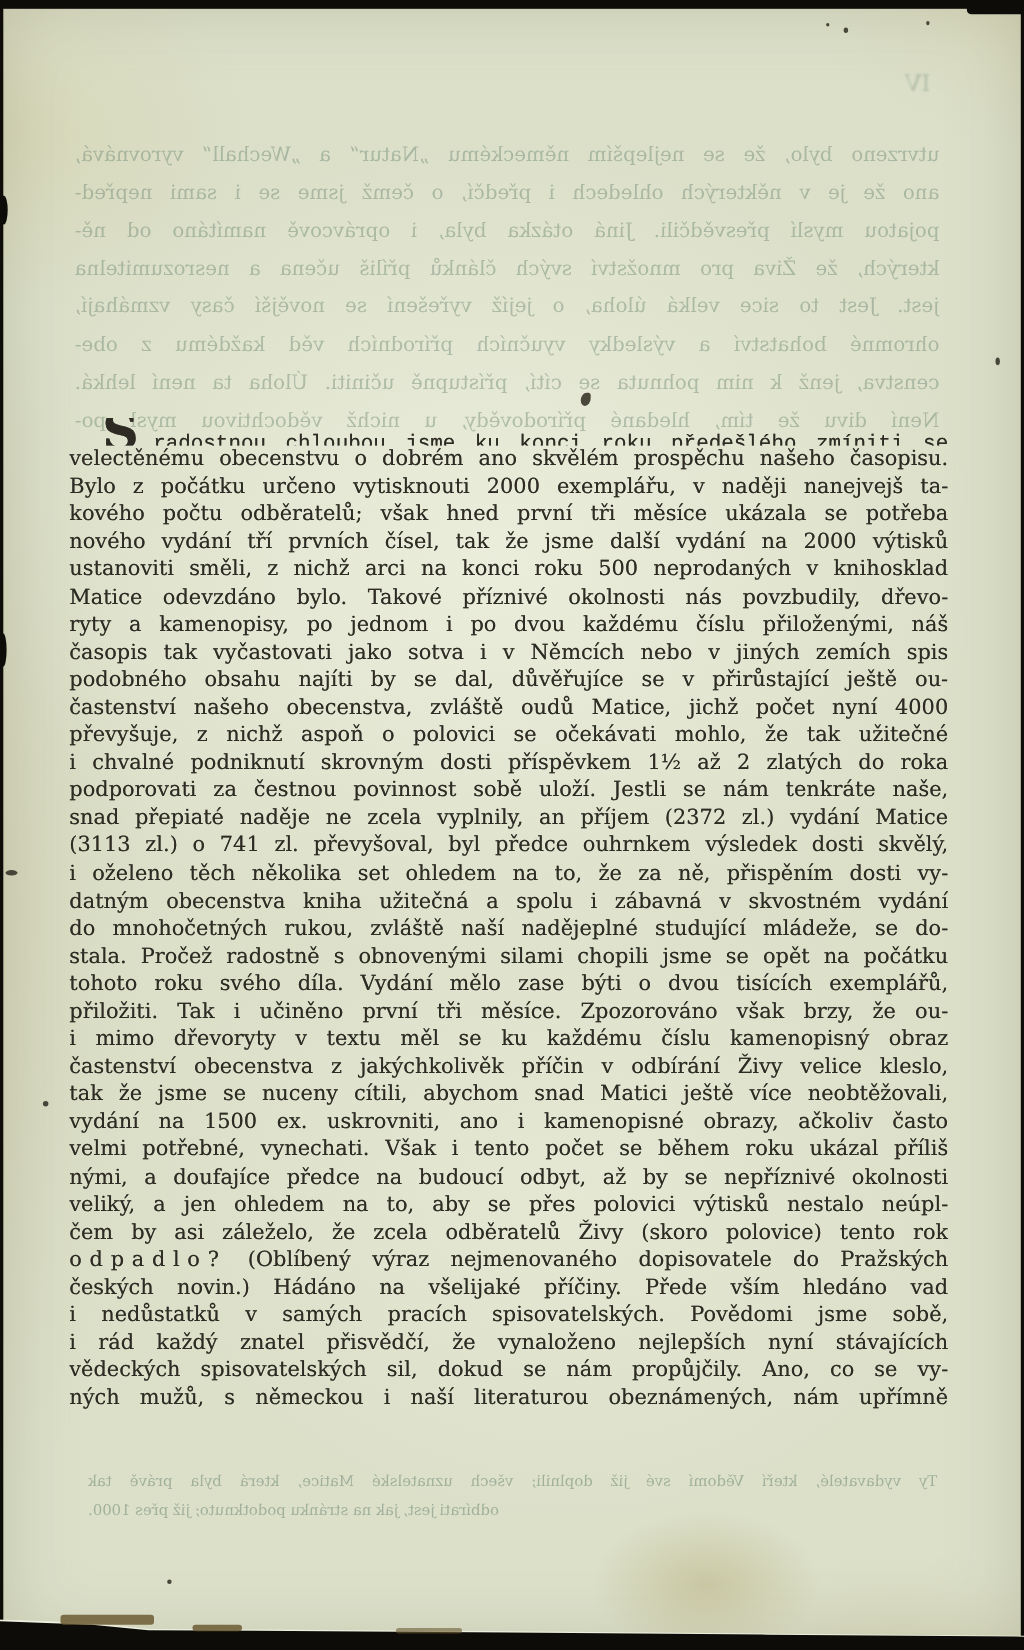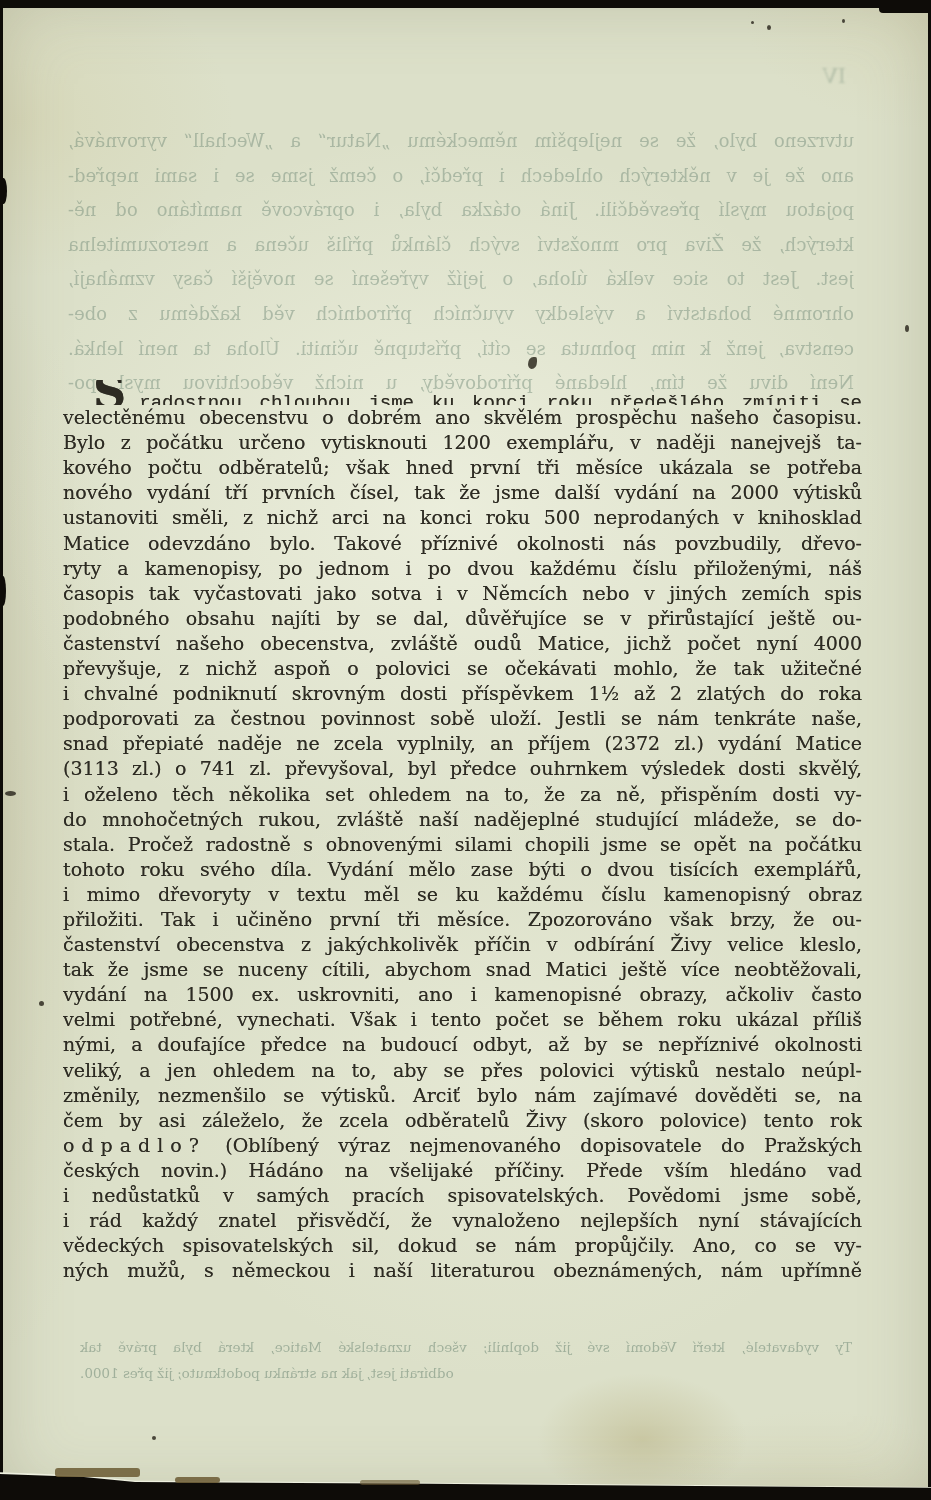--- a/index.html
+++ b/index.html
@@ -89,47 +89,47 @@
     <div class="gfline">Ty vydavatelé, kteří Vědomí své již doplnili; všech uznatelské Matice, která byla právě tak</div>
     <div class="gfline short">odbírati jest, jak na stránku podotknuto; již přes 1000.</div>
   </div>
 
 <div class="text-block">
     <div class="line first">
       <span class="dropcap">S</span>
       <span class="l1">radostnou chloubou jsme ku konci roku předešlého zmíniti se směli</span>
     </div>
     <div class="line">velectěnému obecenstvu o dobrém ano skvělém prospěchu našeho časopisu.</div>
-    <div class="line">Bylo z počátku určeno vytisknouti 1200 exemplářu, v naději nanejvejš ta-</div>
+    <div class="line">Bylo z počátku určeno vytisknouti 2000 exemplářu, v naději nanejvejš ta-</div>
     <div class="line">kového počtu odběratelů; však hned první tři měsíce ukázala se potřeba</div>
     <div class="line">nového vydání tří prvních čísel, tak že jsme další vydání na 2000 výtisků</div>
     <div class="line">ustanoviti směli, z nichž arci na konci roku 500 neprodaných v knihosklad</div>
     <div class="line">Matice odevzdáno bylo. Takové příznivé okolnosti nás povzbudily, dřevo-</div>
     <div class="line">ryty a kamenopisy, po jednom i po dvou každému číslu přiloženými, náš</div>
     <div class="line">časopis tak vyčastovati jako sotva i v Němcích nebo v jiných zemích spis</div>
     <div class="line">podobného obsahu najíti by se dal, důvěřujíce se v přirůstající ještě ou-</div>
     <div class="line">častenství našeho obecenstva, zvláště oudů Matice, jichž počet nyní 4000</div>
     <div class="line">převyšuje, z nichž aspoň o polovici se očekávati mohlo, že tak užitečné</div>
     <div class="line">i chvalné podniknutí skrovným dosti příspěvkem 1½ až 2 zlatých do roka</div>
     <div class="line">podporovati za čestnou povinnost sobě uloží. Jestli se nám tenkráte naše,</div>
     <div class="line">snad přepiaté naděje ne zcela vyplnily, an příjem (2372 zl.) vydání Matice</div>
     <div class="line">(3113 zl.) o 741 zl. převyšoval, byl předce ouhrnkem výsledek dosti skvělý,</div>
     <div class="line">i oželeno těch několika set ohledem na to, že za ně, přispěním dosti vy-</div>
+    <div class="line">datným obecenstva kniha užitečná a spolu i zábavná v skvostném vydání</div>
     <div class="line">do mnohočetných rukou, zvláště naší nadějeplné studující mládeže, se do-</div>
     <div class="line">stala. Pročež radostně s obnovenými silami chopili jsme se opět na počátku</div>
     <div class="line">tohoto roku svého díla. Vydání mělo zase býti o dvou tisících exemplářů,</div>
+    <div class="line">přiložiti. Tak i učiněno první tři měsíce. Zpozorováno však brzy, že ou-</div>
     <div class="line">i mimo dřevoryty v textu měl se ku každému číslu kamenopisný obraz</div>
-    <div class="line">přiložiti. Tak i učiněno první tři měsíce. Zpozorováno však brzy, že ou-</div>
     <div class="line">častenství obecenstva z jakýchkolivěk příčin v odbírání Živy velice kleslo,</div>
     <div class="line">tak že jsme se nuceny cítili, abychom snad Matici ještě více neobtěžovali,</div>
     <div class="line">vydání na 1500 ex. uskrovniti, ano i kamenopisné obrazy, ačkoliv často</div>
     <div class="line">velmi potřebné, vynechati. Však i tento počet se během roku ukázal příliš</div>
     <div class="line">nými, a doufajíce předce na budoucí odbyt, až by se nepříznivé okolnosti</div>
     <div class="line">veliký, a jen ohledem na to, aby se přes polovici výtisků nestalo neúpl-</div>
-    <div class="line">změnily, nezmenšilo se výtisků. Arciť bylo nám zajímavé dověděti se, na</div>
     <div class="line">čem by asi záleželo, že zcela odběratelů Živy (skoro polovice) tento rok</div>
     <div class="line"><span class="spaced">odpadlo?</span> (Oblíbený výraz nejmenovaného dopisovatele do Pražských</div>
     <div class="line">českých novin.) Hádáno na všelijaké příčiny. Přede vším hledáno vad</div>
     <div class="line">i nedůstatků v samých pracích spisovatelských. Povědomi jsme sobě,</div>
     <div class="line">i rád každý znatel přisvědčí, že vynaloženo nejlepších nyní stávajících</div>
     <div class="line">vědeckých spisovatelských sil, dokud se nám propůjčily. Ano, co se vy-</div>
     <div class="line">ných mužů, s německou i naší literaturou obeznámených, nám upřímně</div>
   </div>
 
 <div class="edge edge-top"></div>

